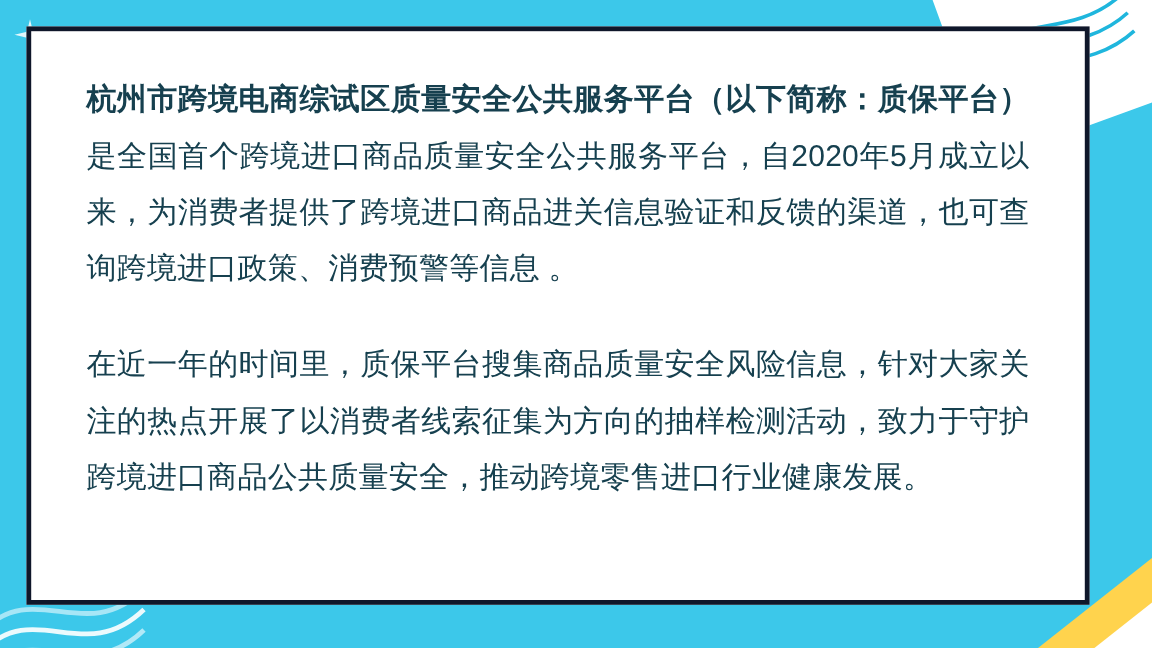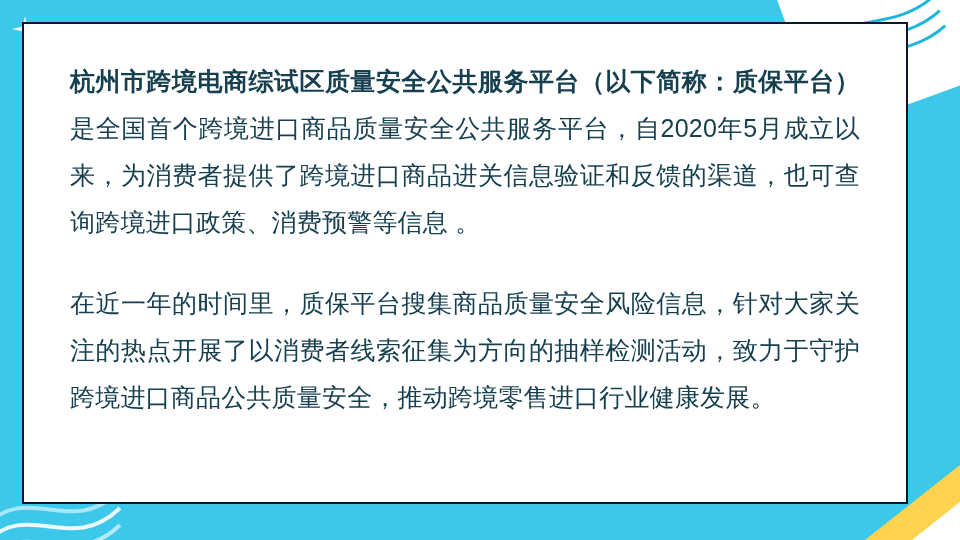--- a/index.html
+++ b/index.html
@@ -96,21 +96,21 @@
 
   
   .card {
     position: absolute;
     left: 22px;
     top: 22px;
     width: 886px;
     height: 482px;
     background: #ffffff;
     box-sizing: border-box;
-    border: 2px solid #0f172a;
+    border: 4px solid #0f172a;
     padding: 34px 46px 20px 46px;
   }
   .card-inner {
     position: relative;
     height: 100%;
   }
 
   .para {
     color: #16404f;
     font-size: 25px;
@@ -118,20 +118,21 @@
     letter-spacing: 0.2px;
     text-align: justify;
     text-justify: inter-ideograph;
     margin: 0;
   }
   .para.first {
     font-weight: normal;
   }
   .para + .para {
     margin-top: 34px;
+    font-family: Liberation Mono, monospace;
   }
   .lead {
     font-weight: bold;
     color: #16404f;
   }
 </style>
 </head>
 <body>
 
 <div class="slide">

